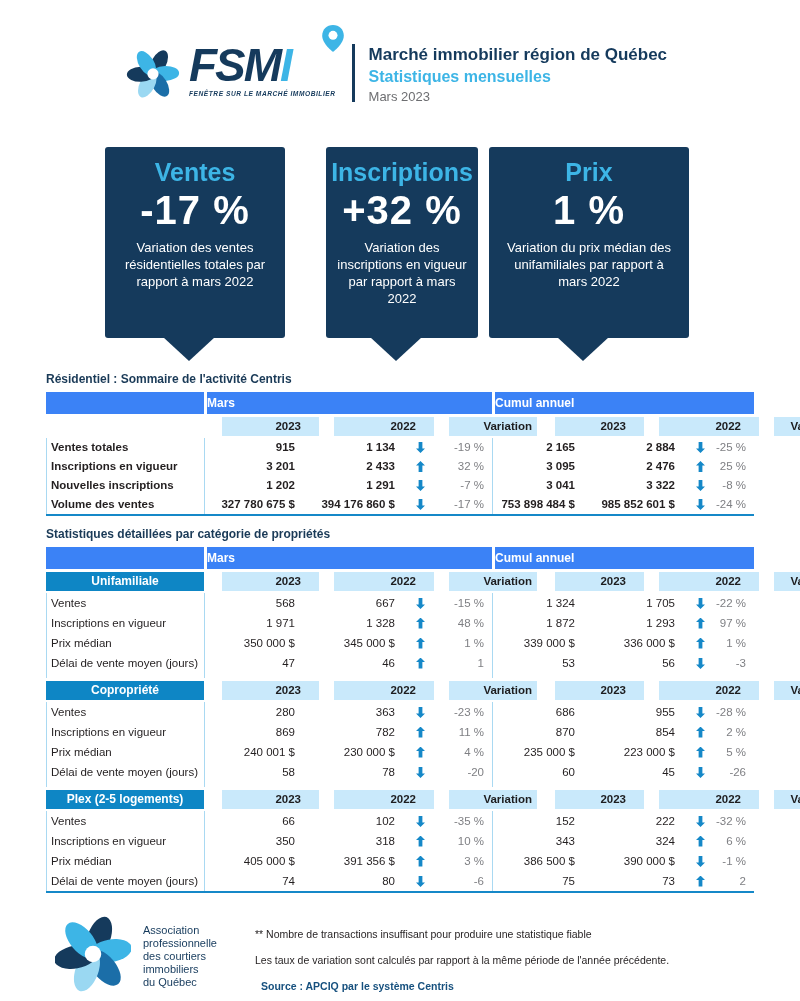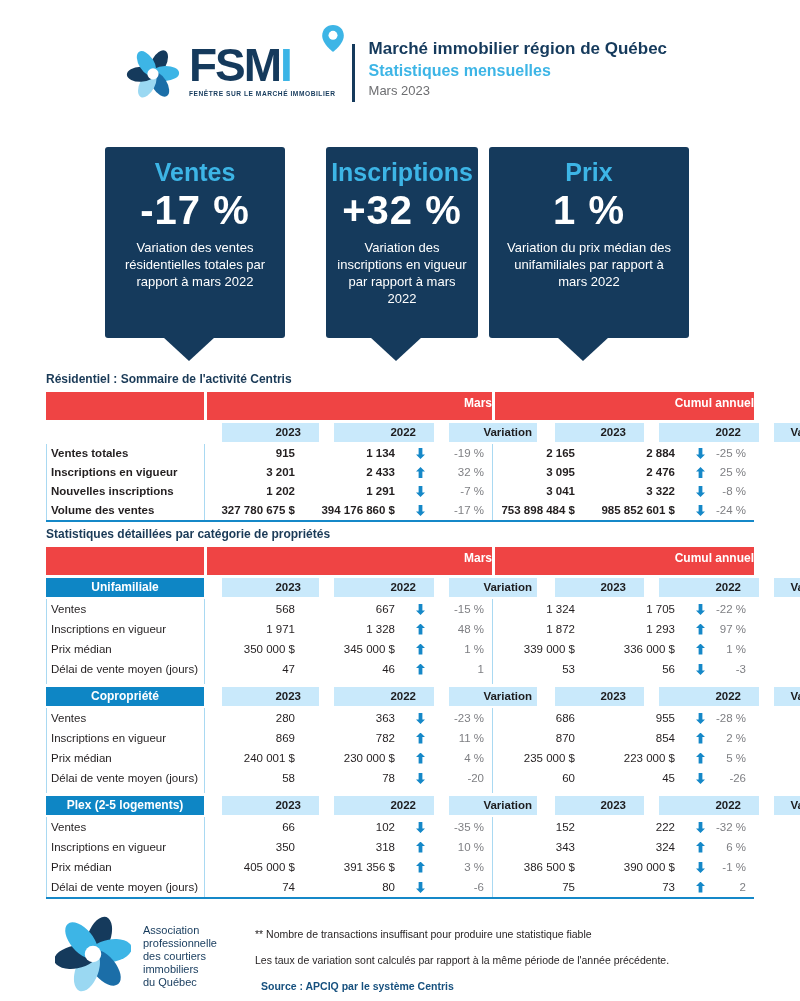--- a/index.html
+++ b/index.html
@@ -1,29 +1,29 @@
 <!DOCTYPE html>
 <html><head>
 <meta charset="utf-8">
 <style>
   html,body{margin:0;padding:0;background:#ffffff;}
   .page{position:relative;width:800px;height:1001px;background:#fff;overflow:hidden;
         font-family:"Liberation Sans",sans-serif;color:#231f20;}
 
   
   .header{position:absolute;left:125px;top:36px;display:flex;align-items:flex-start;}
-  .brand{display:flex;align-items:center;}
+  .brand{display:flex;align-items:center;font-style:italic;}
   .brand-icon{width:56px;height:60px;margin-top:6px;}
   .wordmark{position:relative;margin-left:8px;}
   .wordmark-text{font-size:46px;font-weight:bold;letter-spacing:-2px;color:#153a5c;line-height:48px;}
   .wordmark-text .i-light{color:#3db5e6;}
   .pin-icon{position:absolute;right:-8px;top:-16px;width:22px;height:27px;}
   .tagline{font-size:6.6px;font-weight:bold;color:#153a5c;letter-spacing:0.55px;margin-top:1px;}
   .divider{width:3px;height:58px;background:#153a5c;margin:8px 14px 0 16px;}
-  .titles{margin-top:2px;}
+  .titles{margin-top:8px;}
   .title-main{font-size:17px;font-weight:bold;color:#153a5c;line-height:22px;}
   .title-sub{font-size:16px;font-weight:bold;color:#3db5e6;line-height:21px;}
   .title-date{font-size:13px;color:#6d6e71;line-height:19px;}
 
   
   .callouts{position:absolute;left:105px;top:147px;display:flex;}
   .callout{position:relative;background:#153a5c;border-radius:3px;height:191px;
            text-align:center;color:#fff;box-sizing:border-box;padding-top:10px;}
   .callout.c0{width:180px;}
   .callout.c1{width:152px;margin-left:41px;}
@@ -35,22 +35,22 @@
                 border-left:26px solid transparent;border-right:26px solid transparent;
                 border-top:24px solid #153a5c;}
 
   
   .table-section{position:absolute;left:46px;width:708px;}
   .sec-summary{top:372px;}
   .sec-detail{top:527px;}
   .table-title{font-size:12px;font-weight:bold;color:#1a3a57;margin-bottom:6px;}
   .stat-table{border-bottom:2px solid #1588c8;}
   .grow{display:grid;grid-template-columns:158px 288px 262px;}
-  .grow .gcell{background:#ef4444;color:#fff;font-weight:bold;font-size:12px;
-               line-height:22px;height:28px;text-align:right;box-sizing:border-box;}
+  .grow .gcell{background:#3b82f6;color:#fff;font-weight:bold;font-size:12px;
+               line-height:22px;height:22px;text-align:left;box-sizing:border-box;}
   .grow .gcell.gap-w{border-left:3px solid #fff;}
   .trow{display:grid;grid-template-columns:158px 100px 100px 88px 92px 100px 70px;}
   .cell{box-sizing:border-box;font-size:11.5px;overflow:hidden;white-space:nowrap;}
   .yrow{margin-top:3px;gap:15px;}
   .yrow .cell{background:#c9e9fb;height:19px;line-height:19px;font-weight:bold;color:#1d1d1f;
               text-align:right;padding-right:18px;}
   .yrow .cell.varh{padding-right:5px;}
   .yrow .cell.blank{background:transparent;}
   .yrow .cell.cat{background:#0e86c5;color:#fff;text-align:center;padding-right:0;font-size:12px;}
   .yrow .cell.gap-w{border-left:3px solid #fff;}

